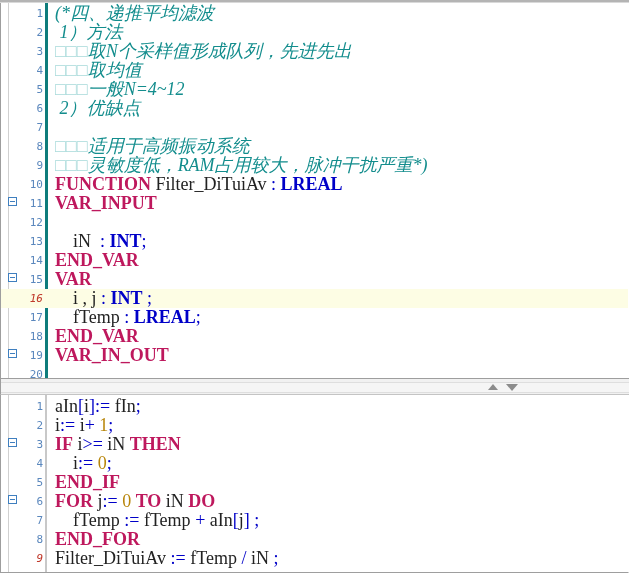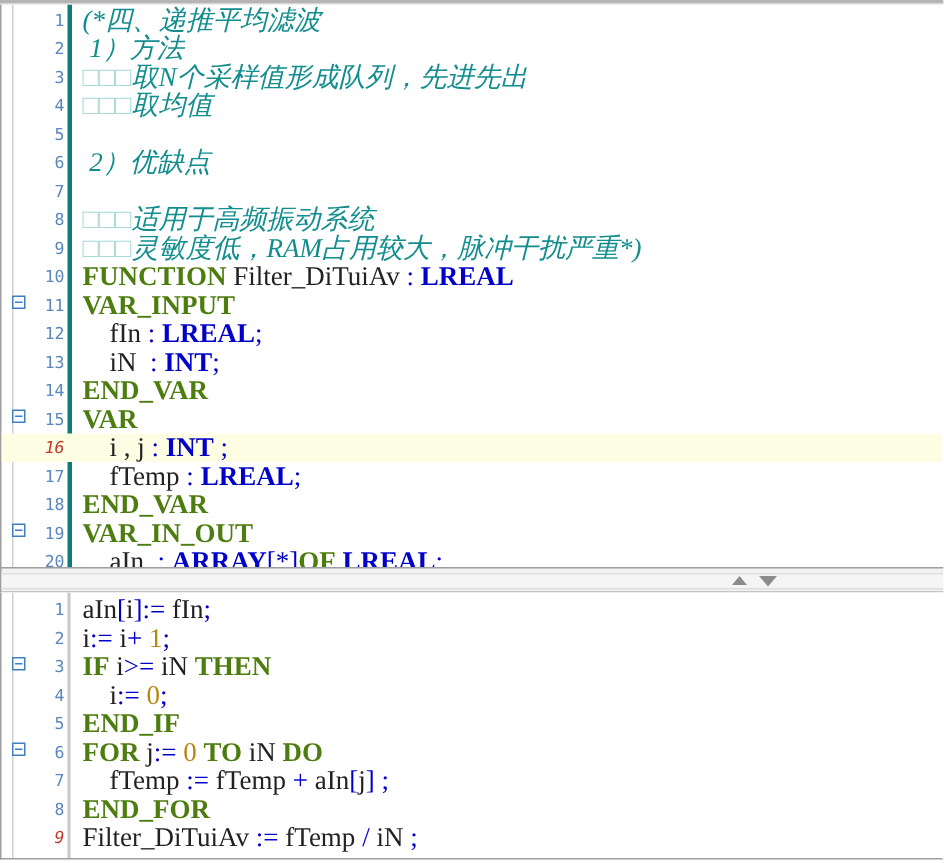--- a/index.html
+++ b/index.html
@@ -109,21 +109,21 @@
     position: absolute;
     left: 54px; top: 0;
     height: 19px;
     white-space: pre;
     font-family: Liberation Serif, serif;
     font-size: 18px;
     letter-spacing: 0px;
   }
 
   
-  .kw   { color: #4d7c0f; font-weight: bold; }
+  .kw   { color: #be185d; font-weight: bold; }
   .typ  { color: #0000c8; font-weight: bold; }
   .id   { color: #222222; }
   .op   { color: #0000c8; }
   .num  { color: #b8860b; }
   .punc { color: #222222; }
   .cmt  { color: #138d8d; font-style: italic; }
   .ws   { color: #a8dada; }
 
   
   .splitter {
@@ -178,36 +178,36 @@
   <div class="top-chrome"></div>
 
   <div class="pane pane-decl">
     <div class="gutter-left-edge"></div>
     <div class="gutter-bar teal"></div>
     <div class="code-rows" id="decl-rows">
         <div class="row"><span class="fold"></span><span class="lnum">1</span><span class="ctext"><span class="cmt">(*四、递推平均滤波</span></span></div>
         <div class="row"><span class="fold"></span><span class="lnum">2</span><span class="ctext"><span class="cmt"> 1）方法</span></span></div>
         <div class="row"><span class="fold"></span><span class="lnum">3</span><span class="ctext"><span class="ws">□□□</span><span class="cmt">取N个采样值形成队列，先进先出</span></span></div>
         <div class="row"><span class="fold"></span><span class="lnum">4</span><span class="ctext"><span class="ws">□□□</span><span class="cmt">取均值</span></span></div>
-        <div class="row"><span class="fold"></span><span class="lnum">5</span></div>
+        <div class="row"><span class="fold"></span><span class="lnum">5</span><span class="ctext"><span class="ws">□□□</span><span class="cmt">一般N=4~12</span></span></div>
         <div class="row"><span class="fold"></span><span class="lnum">6</span><span class="ctext"><span class="cmt"> 2）优缺点</span></span></div>
         <div class="row"><span class="fold"></span><span class="lnum">7</span></div>
         <div class="row"><span class="fold"></span><span class="lnum">8</span><span class="ctext"><span class="ws">□□□</span><span class="cmt">适用于高频振动系统</span></span></div>
         <div class="row"><span class="fold"></span><span class="lnum">9</span><span class="ctext"><span class="ws">□□□</span><span class="cmt">灵敏度低，RAM占用较大，脉冲干扰严重*)</span></span></div>
         <div class="row"><span class="fold"></span><span class="lnum">10</span><span class="ctext"><span class="kw">FUNCTION</span><span class="punc"> </span><span class="id">Filter_DiTuiAv</span><span class="punc"> </span><span class="op">:</span><span class="punc"> </span><span class="typ">LREAL</span></span></div>
         <div class="row"><span class="fold"><span class="fold-box"></span></span><span class="lnum">11</span><span class="ctext"><span class="kw">VAR_INPUT</span></span></div>
-        <div class="row"><span class="fold"></span><span class="lnum">12</span><span class="ctext"><span class="id">    fIn </span><span class="op">:</span><span class="punc"> </span><span class="typ">LREAL</span><span class="op">;</span></span></div>
+        <div class="row"><span class="fold"></span><span class="lnum">12</span></div>
         <div class="row"><span class="fold"></span><span class="lnum">13</span><span class="ctext"><span class="id">    iN  </span><span class="op">:</span><span class="punc"> </span><span class="typ">INT</span><span class="op">;</span></span></div>
         <div class="row"><span class="fold"></span><span class="lnum">14</span><span class="ctext"><span class="kw">END_VAR</span></span></div>
         <div class="row"><span class="fold"><span class="fold-box"></span></span><span class="lnum">15</span><span class="ctext"><span class="kw">VAR</span></span></div>
         <div class="row highlight"><span class="fold"></span><span class="lnum mod">16</span><span class="ctext"><span class="id">    i , j </span><span class="op">:</span><span class="punc"> </span><span class="typ">INT</span><span class="punc"> </span><span class="op">;</span></span></div>
         <div class="row"><span class="fold"></span><span class="lnum">17</span><span class="ctext"><span class="id">    fTemp </span><span class="op">:</span><span class="punc"> </span><span class="typ">LREAL</span><span class="op">;</span></span></div>
         <div class="row"><span class="fold"></span><span class="lnum">18</span><span class="ctext"><span class="kw">END_VAR</span></span></div>
         <div class="row"><span class="fold"><span class="fold-box"></span></span><span class="lnum">19</span><span class="ctext"><span class="kw">VAR_IN_OUT</span></span></div>
-        <div class="row"><span class="fold"></span><span class="lnum">20</span><span class="ctext"><span class="id">    aIn  </span><span class="op">:</span><span class="punc"> </span><span class="typ">ARRAY</span><span class="op">[*]</span><span class="kw">OF</span><span class="punc"> </span><span class="typ">LREAL</span><span class="op">;</span></span></div>
+        <div class="row"><span class="fold"></span><span class="lnum">20</span></div>
       </div>
   </div>
 
   <div class="splitter">
     <div class="splitter-track"></div>
     <div class="split-arrows">
       <span class="tri tri-up"></span>
       <span class="tri tri-down"></span>
     </div>
   </div>

